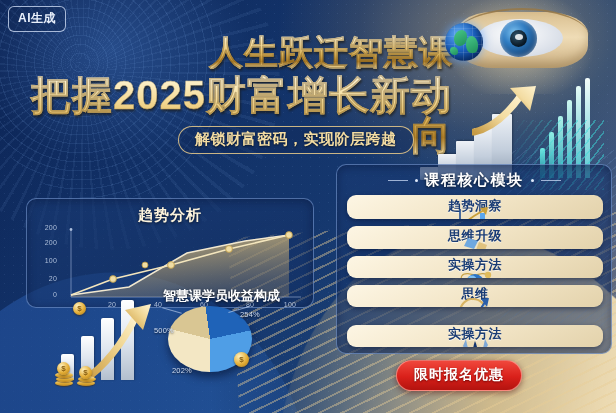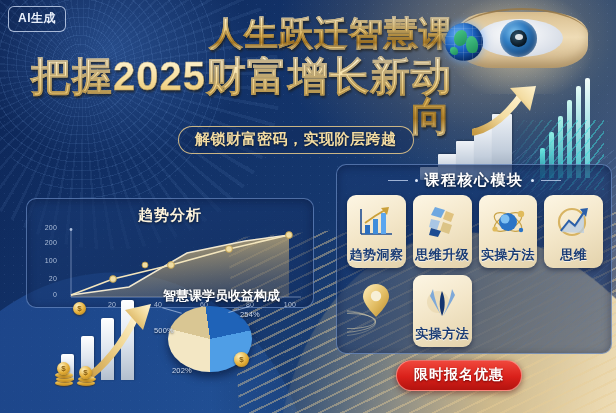--- a/index.html
+++ b/index.html
@@ -121,20 +121,21 @@
   }
 
   
   .headline-block { position: absolute; left: 0; top: 16px; width: 540px; text-align: right; padding-right: 86px; }
   .h-line1, .h-line2 {
     font-weight: bold; letter-spacing: 1px; line-height: 1;
     background: linear-gradient(180deg, #fff6d9 0%, #f6dd9b 30%, #e0b659 58%, #b8872c 78%, #f3e0a8 100%);
     -webkit-background-clip: text; background-clip: text; color: transparent;
     -webkit-text-stroke: 0.4px rgba(90,60,15,.35);
     filter: drop-shadow(1px 2px 1px rgba(30,20,0,.55));
+    margin-top: 19px;
   }
   .h-line1 { font-size: 34px; }
   .h-line2 { font-size: 40px; margin-top: 6px; padding-right: 2px; }
 
   .pill {
     position: absolute; left: 178px; top: 126px;
     padding: 3px 16px 4px;
     border: 1.4px solid rgba(235,205,140,.85);
     border-radius: 16px;
     color: #f3dca2;
@@ -207,21 +208,21 @@
   }
   .sect-head .dash { width: 20px; height: 1px; background: rgba(215,230,255,.7); }
   .sect-head .dot { width: 3px; height: 3px; border-radius: 50%; background: #dfe9fb; }
   .sect-head .txt {
     font-size: 15px; font-weight: bold; color: #ffffff; letter-spacing: 1.5px;
     text-shadow: 0 1px 3px rgba(0,0,0,.7);
   }
 
   .mod-grid {
     position: absolute; left: 10px; top: 30px; width: 256px; height: 152px;
-    display: grid; grid-template-columns: repeat(4, 1fr); grid-template-rows: repeat(2, 1fr);
+    display: grid; grid-template-columns: repeat(1, 1fr); grid-template-rows: repeat(2, 1fr);
     gap: 7px 7px;
   }
   .mod {
     position: relative; border-radius: 9px;
     background: linear-gradient(155deg, #fdf6e4 0%, #f3e6c8 48%, #e3d2ab 100%);
     box-shadow: 0 2px 5px rgba(0,12,40,.45);
     display: flex; flex-direction: column; align-items: center; justify-content: flex-end;
     padding-bottom: 4px;
     overflow: hidden;
   }

